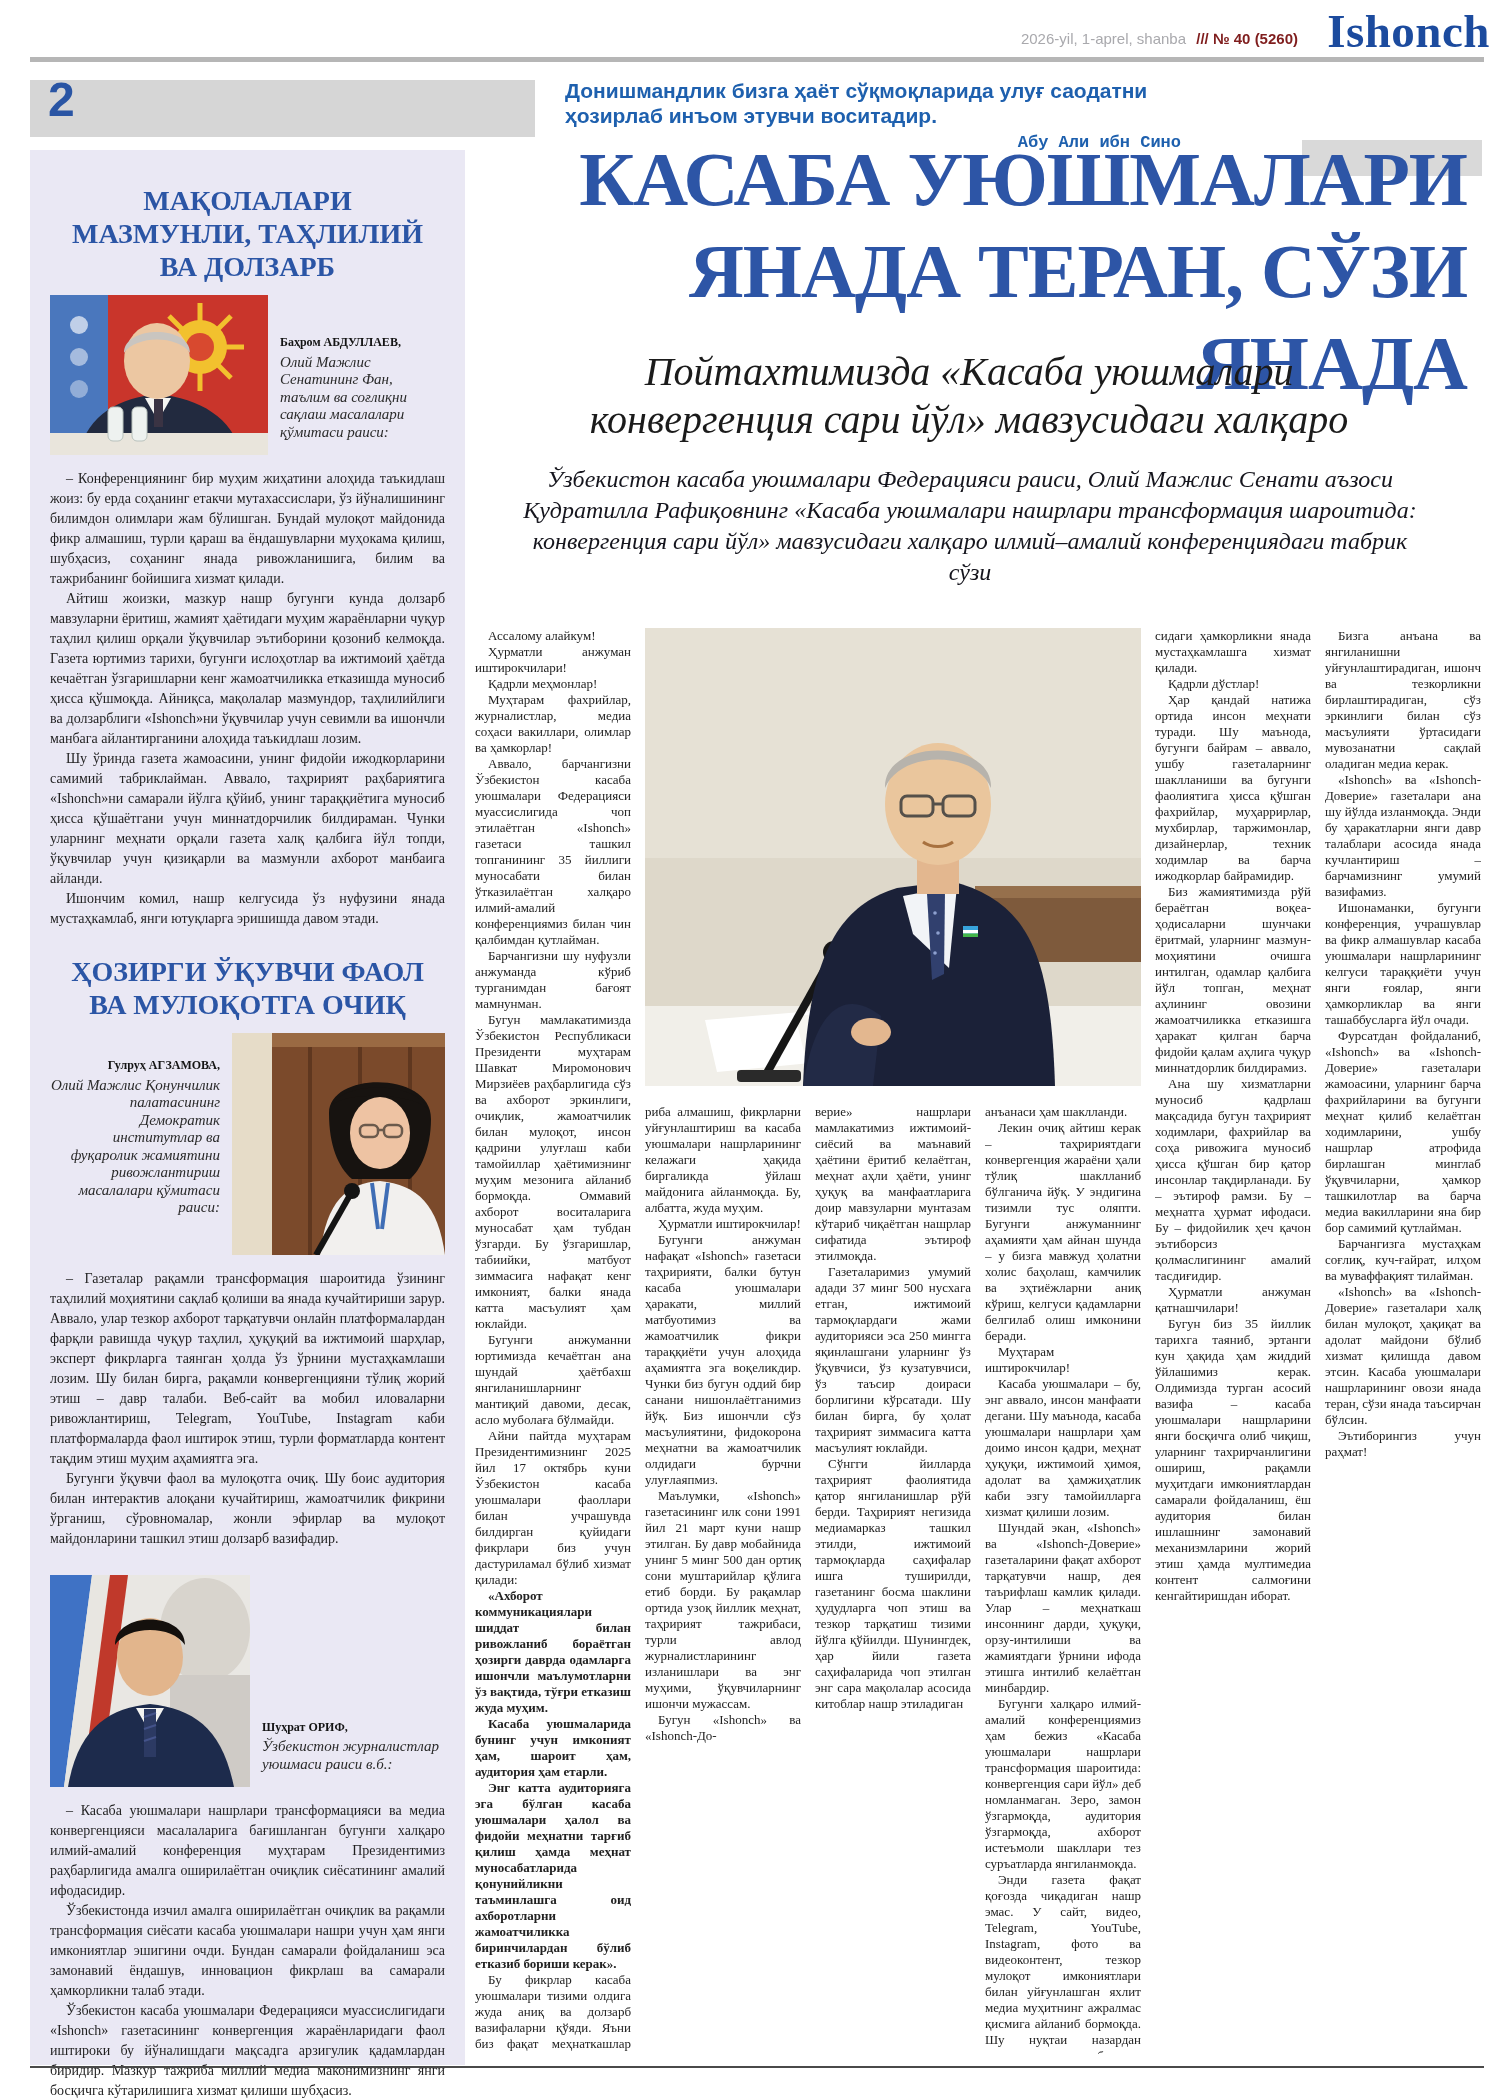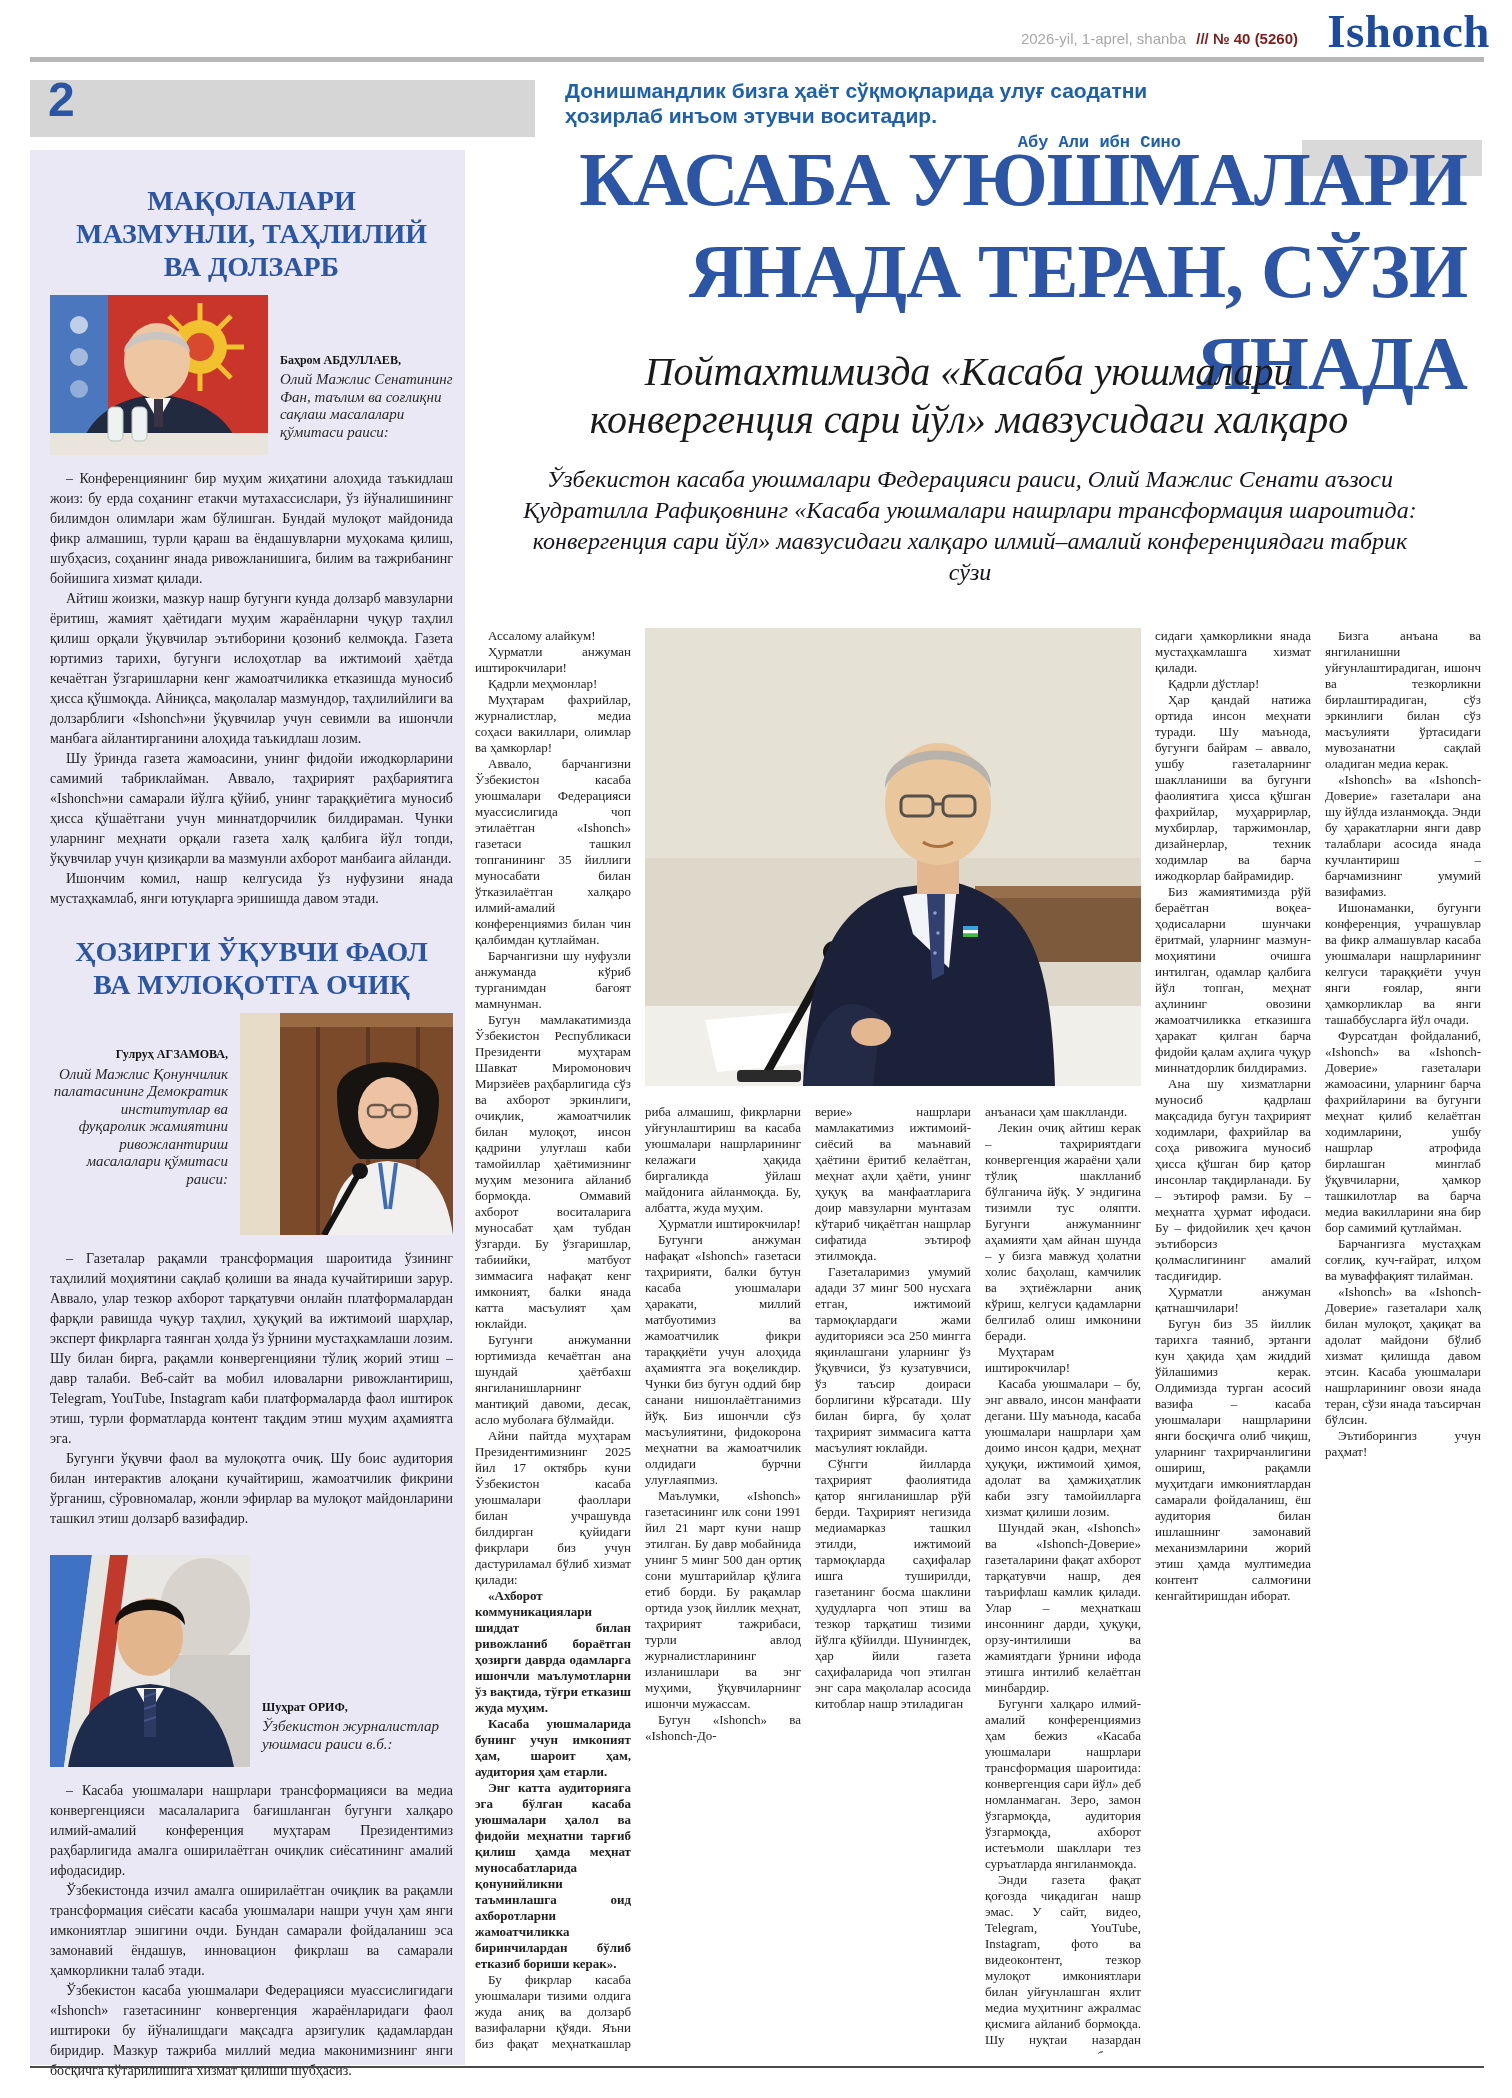--- a/index.html
+++ b/index.html
@@ -17,21 +17,21 @@
   .pageno{position:absolute;left:48px;top:72px;font-family:"Liberation Sans",sans-serif;
           font-weight:bold;font-size:48px;color:#2a55a4;}
   .quote-box{position:absolute;left:565px;top:78px;width:630px;}
   .quote-text{font-family:"Liberation Sans",sans-serif;font-weight:bold;font-size:21px;
               line-height:25px;color:#1e60ae;}
   .quote-author{margin-top:5px;text-align:right;padding-right:14px;font-family:Liberation Mono, monospace;
               font-weight:bold;font-size:17px;color:#1e60ae;}
   .band-right{position:absolute;left:1302px;top:140px;width:180px;height:36px;background:#d9d9d9;}
   
   .sidebar{position:absolute;left:30px;top:150px;width:435px;height:1915px;background:#eae8f4;
-           box-sizing:border-box;padding:20px 12px 0 20px;}
+           box-sizing:border-box;padding:20px 20px 0 20px;}
   .sb-title{margin:14px 0 12px 0;text-align:center;white-space:pre-line;color:#2b55a5;
             font-size:28px;line-height:33px;font-weight:bold;}
   .sb-row{display:flex;align-items:flex-end;gap:12px;}
   .sb-row.center{align-items:center;}
   .ph{flex:0 0 auto;display:block;}
   .byline{flex:1 1 auto;font-size:15px;line-height:17.5px;padding-bottom:14px;}
   .byline .name{font-weight:bold;color:#141414;font-size:12px;margin-bottom:2px;}
   .byline .role{font-style:italic;color:#2a2a2a;}
   .byline.right{text-align:right;}
   .sb-body{margin-top:14px;font-size:14px;line-height:20px;text-align:justify;}

